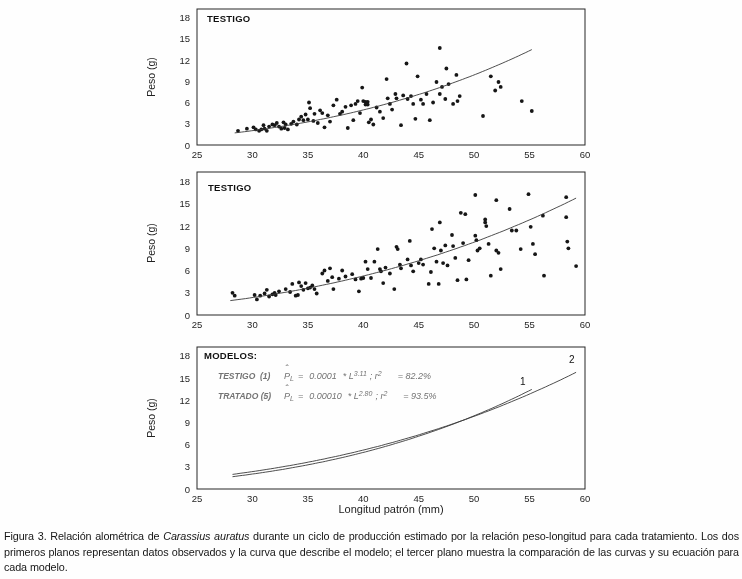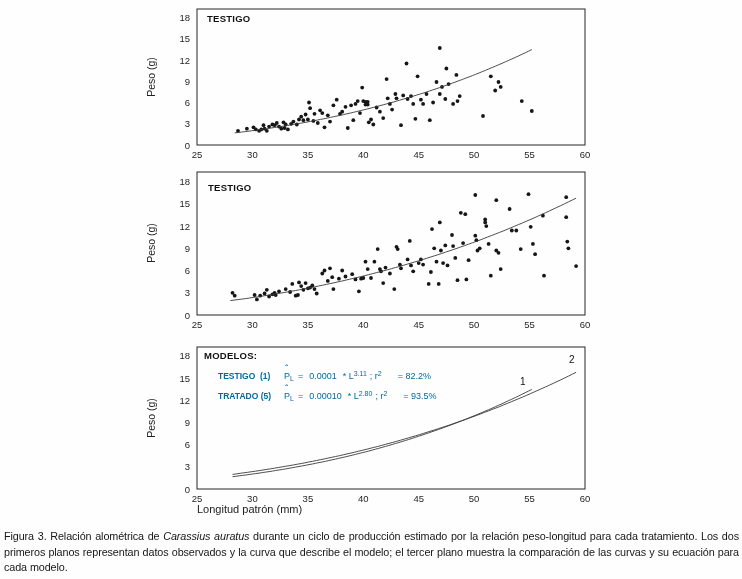--- a/index.html
+++ b/index.html
@@ -14,23 +14,23 @@
     position:absolute;font-size:9.5px;font-weight:bold;letter-spacing:.25px;color:#111;
     white-space:pre;
     text-align:right;
   }
   .ylab{
     position:absolute;width:80px;height:14px;text-align:center;
     font-size:10.5px;color:#222;
     transform:rotate(-90deg);
   }
   .x-title{
-    position:absolute;text-align:left;font-size:11px;color:#1c1c1c;
-  }
-  .eq-row{position:absolute;white-space:nowrap;color:#0369a1;}
+    position:absolute;text-align:center;font-size:11px;color:#1c1c1c;
+  }
+  .eq-row{position:absolute;white-space:nowrap;color:#737373;font-style:italic;}
   .eq-name{display:inline-block;width:66px;font-size:8.5px;font-weight:bold;white-space:pre;}
   .eq-f{font-size:9px;}
   .pwrap{position:relative;display:inline-block;}
   .hat{position:absolute;left:1px;top:-7px;font-size:10px;}
   .eq-sub{font-size:7px;vertical-align:-2px;}
   .eq-exp{font-size:7px;vertical-align:3px;}
   .eq-eq{margin:0 6px 0 4px;}
   .eq-coef{margin-right:6px;}
   .eq-sep{margin-left:3px;}
   .eq-tail{margin-left:16px;}

